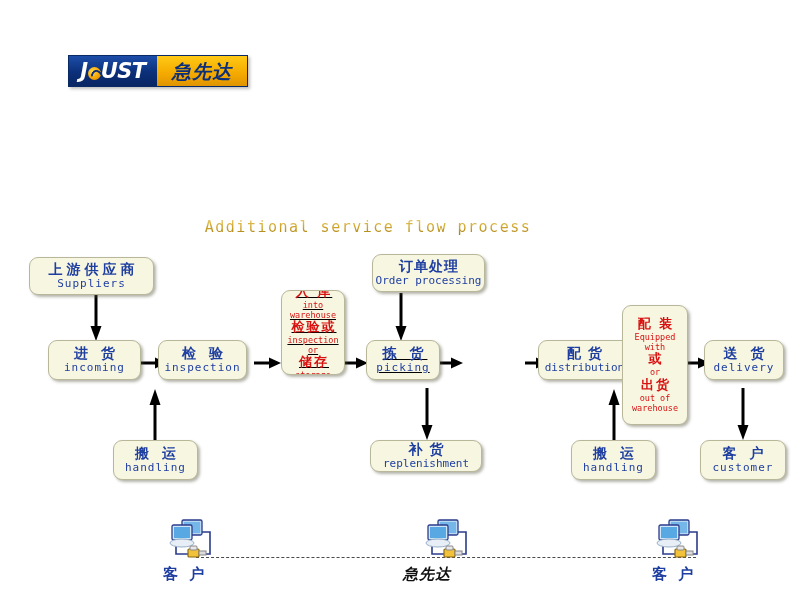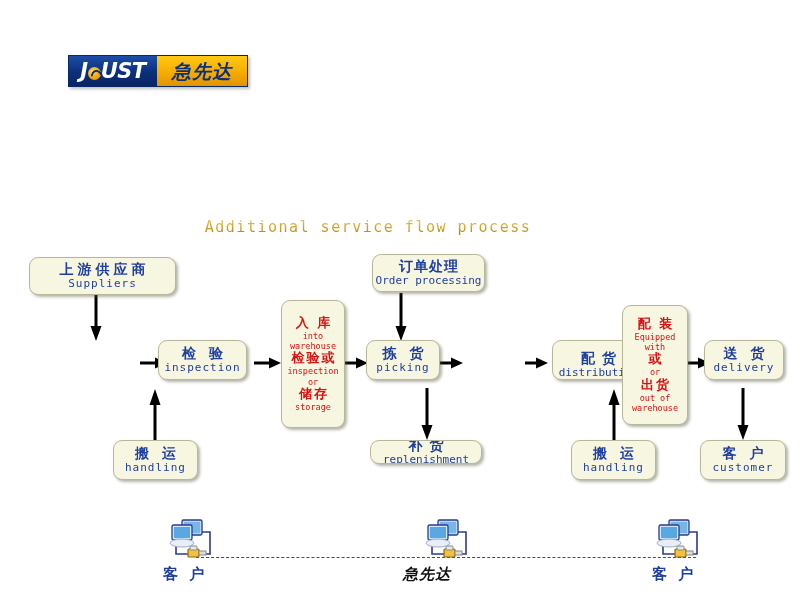--- a/index.html
+++ b/index.html
@@ -290,52 +290,56 @@
       </svg>
   </div>
 
   <div class="arrow" style="left:736px; top:388px;">
     <svg width="14" height="54" viewBox="0 0 14 54">
         <path d="M7 0 L7 40" stroke="#000" stroke-width="3" fill="none"></path>
         <path d="M7 52 L1.5 37 L12.5 37 Z" fill="#000"></path>
       </svg>
   </div>
 
-  <div class="node" style="left:29px; top:257px; width:147px; height:38px;">
+  <div class="node" style="left:29px; top:257px; width:125px; height:38px;">
     <div class="cn">上游供应商</div>
     <div class="en">Suppliers</div>
   </div>
 
   <div class="node tight" style="left:372px; top:254px; width:113px; height:38px;">
     <div class="cn">订单处理</div>
     <div class="en">Order processing</div>
   </div>
 
+  <div class="node" style="left:48px; top:340px; width:93px; height:40px;">
+    <div class="cn">进 货</div>
+    <div class="en">incoming</div>
+  </div>
 
   <div class="node" style="left:158px; top:340px; width:89px; height:40px;">
     <div class="cn">检 验</div>
     <div class="en">inspection</div>
   </div>
 
-  <div class="node red stacked" style="left:281px; top:300px; width:64px; height:128px;">
+  <div class="node red stacked" style="left:281px; top:290px; width:64px; height:85px;text-decoration:underline;">
     <div class="cn">入 库</div>
     <div class="en sm">into warehouse</div>
     <div class="cn">检验或</div>
     <div class="en sm">inspection or</div>
     <div class="cn">储存</div>
     <div class="en sm">storage</div>
   </div>
 
-  <div class="node" style="left:366px; top:340px; width:74px; height:40px;">
+  <div class="node" style="left:366px; top:340px; width:74px; height:40px;text-decoration:underline;">
     <div class="cn">拣 货</div>
     <div class="en">picking</div>
   </div>
 
 
-  <div class="node tight" style="left:552px; top:340px; width:93px; height:40px;justify-content:flex-end;">
+  <div class="node tight" style="left:538px; top:340px; width:93px; height:40px;">
     <div class="cn">配 货</div>
     <div class="en">distribution</div>
   </div>
 
   <div class="node red stacked" style="left:622px; top:305px; width:66px; height:120px;">
     <div class="cn">配 装</div>
     <div class="en sm">Equipped with</div>
     <div class="cn">或</div>
     <div class="en sm">or</div>
     <div class="cn">出货</div>
@@ -346,21 +350,21 @@
     <div class="cn">送 货</div>
     <div class="en">delivery</div>
   </div>
 
   <div class="node" style="left:113px; top:440px; width:85px; height:40px;">
     <div class="cn">搬 运</div>
     <div class="en">handling</div>
   </div>
 
 
-  <div class="node tight" style="left:370px; top:440px; width:112px; height:24px;">
+  <div class="node tight" style="left:370px; top:440px; width:112px; height:32px;">
     <div class="cn">补 货</div>
     <div class="en">replenishment</div>
   </div>
 
   <div class="node" style="left:571px; top:440px; width:85px; height:40px;">
     <div class="cn">搬 运</div>
     <div class="en">handling</div>
   </div>
 
   <div class="node" style="left:700px; top:440px; width:86px; height:40px;">

